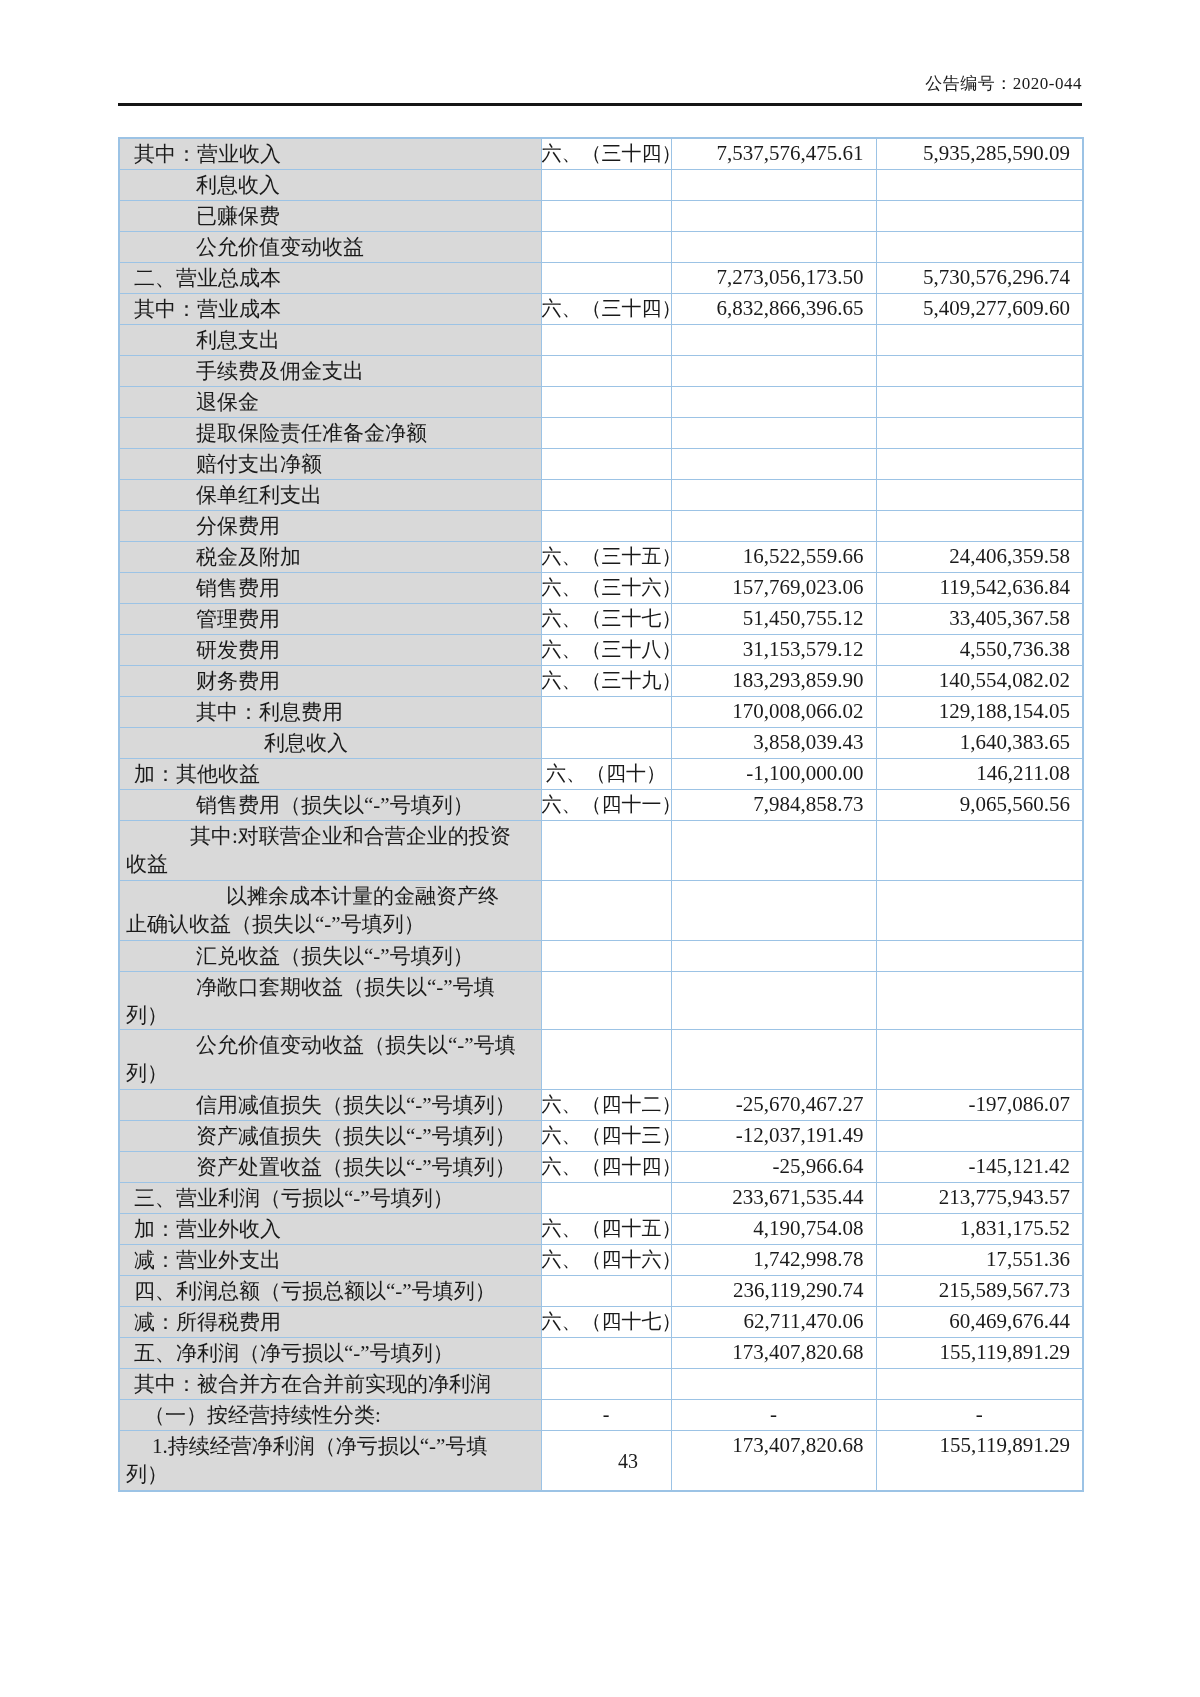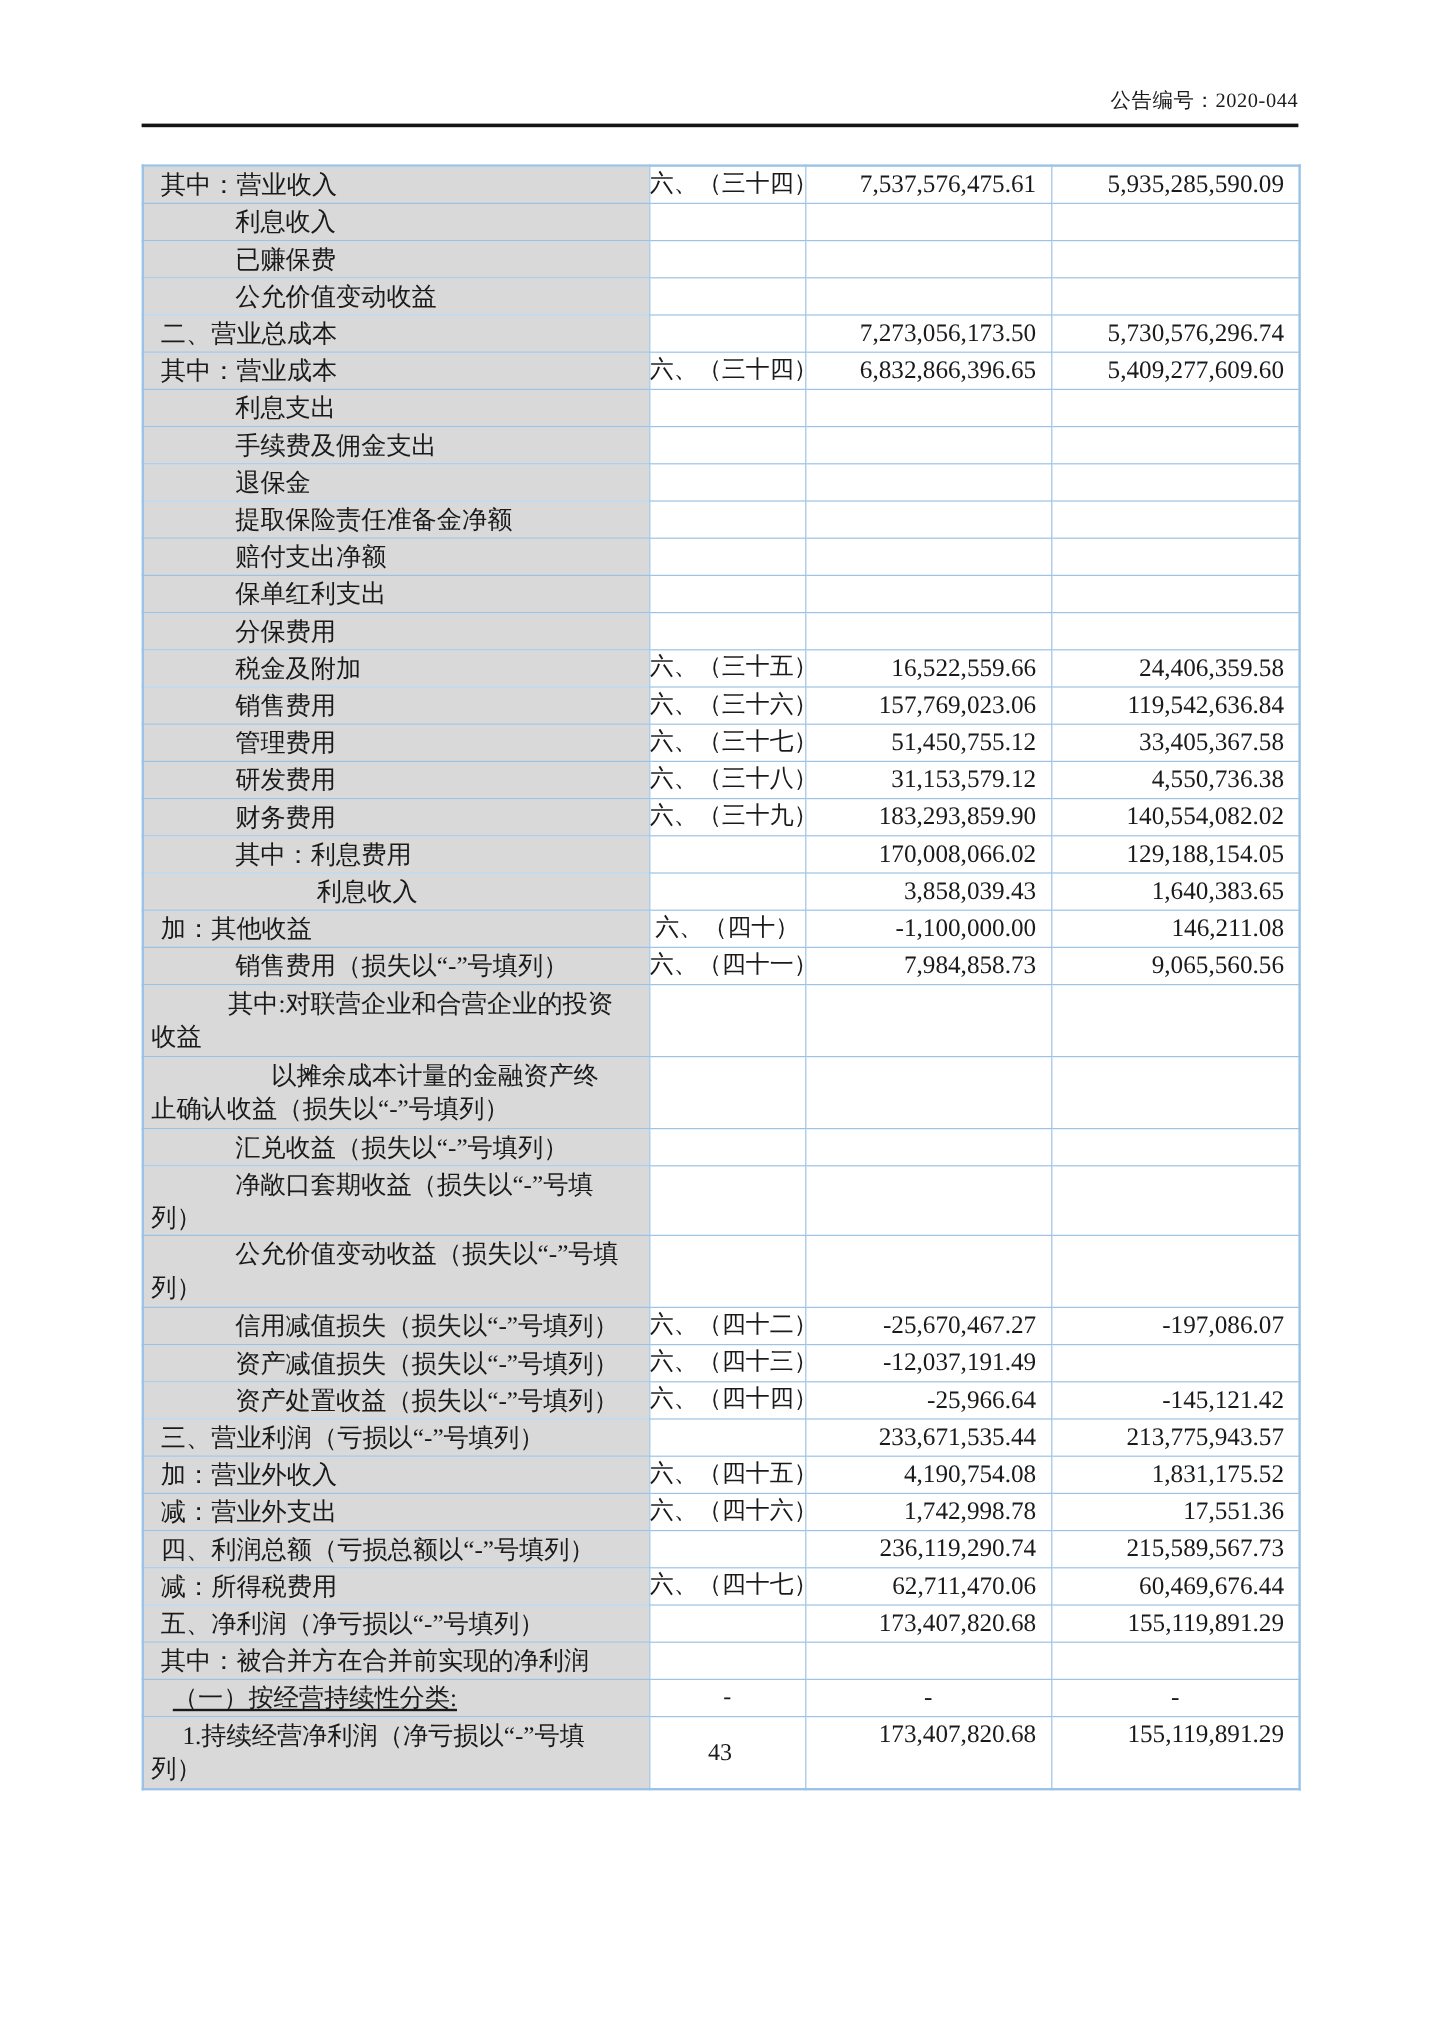--- a/index.html
+++ b/index.html
@@ -25,29 +25,29 @@
     height:29px; vertical-align:top; line-height:28px;
     padding:0; font-size:21px; overflow:hidden;
   }
   tr.tall td { height:58px; }
   td.c-label { background:#d9d9d9; padding:1px 24px 0 6px; }
   td.c-note  { text-align:center; white-space:nowrap; font-size:20px; }
   td.c-amt   { text-align:right; padding-right:12px; white-space:nowrap; }
   td.c-amt.center { text-align:center; padding-right:0; }
   .bold { font-weight:normal; }
   .ind0 { text-indent:8px; }
-  .ind1 { text-indent:18px;text-decoration:underline; }
+  .ind1 { text-indent:18px; }
   .ind2 { text-indent:26px; }
   .ind3 { text-indent:64px; }
   .ind4 { text-indent:70px; }
   .ind5 { text-indent:100px; }
   .ind6 { text-indent:138px; }
   .page-num {
     position:absolute; top:1450px; left:118px; width:964px;
-    text-align:center; font-size:20px;
+    text-align:center; font-size:20px;padding-left:28px;
   }
 </style>
 </head>
 <body>
 
 <div class="header-note">公告编号：2020-044</div>
 
 <div class="rule"></div>
 
 <table class="fin-table">

